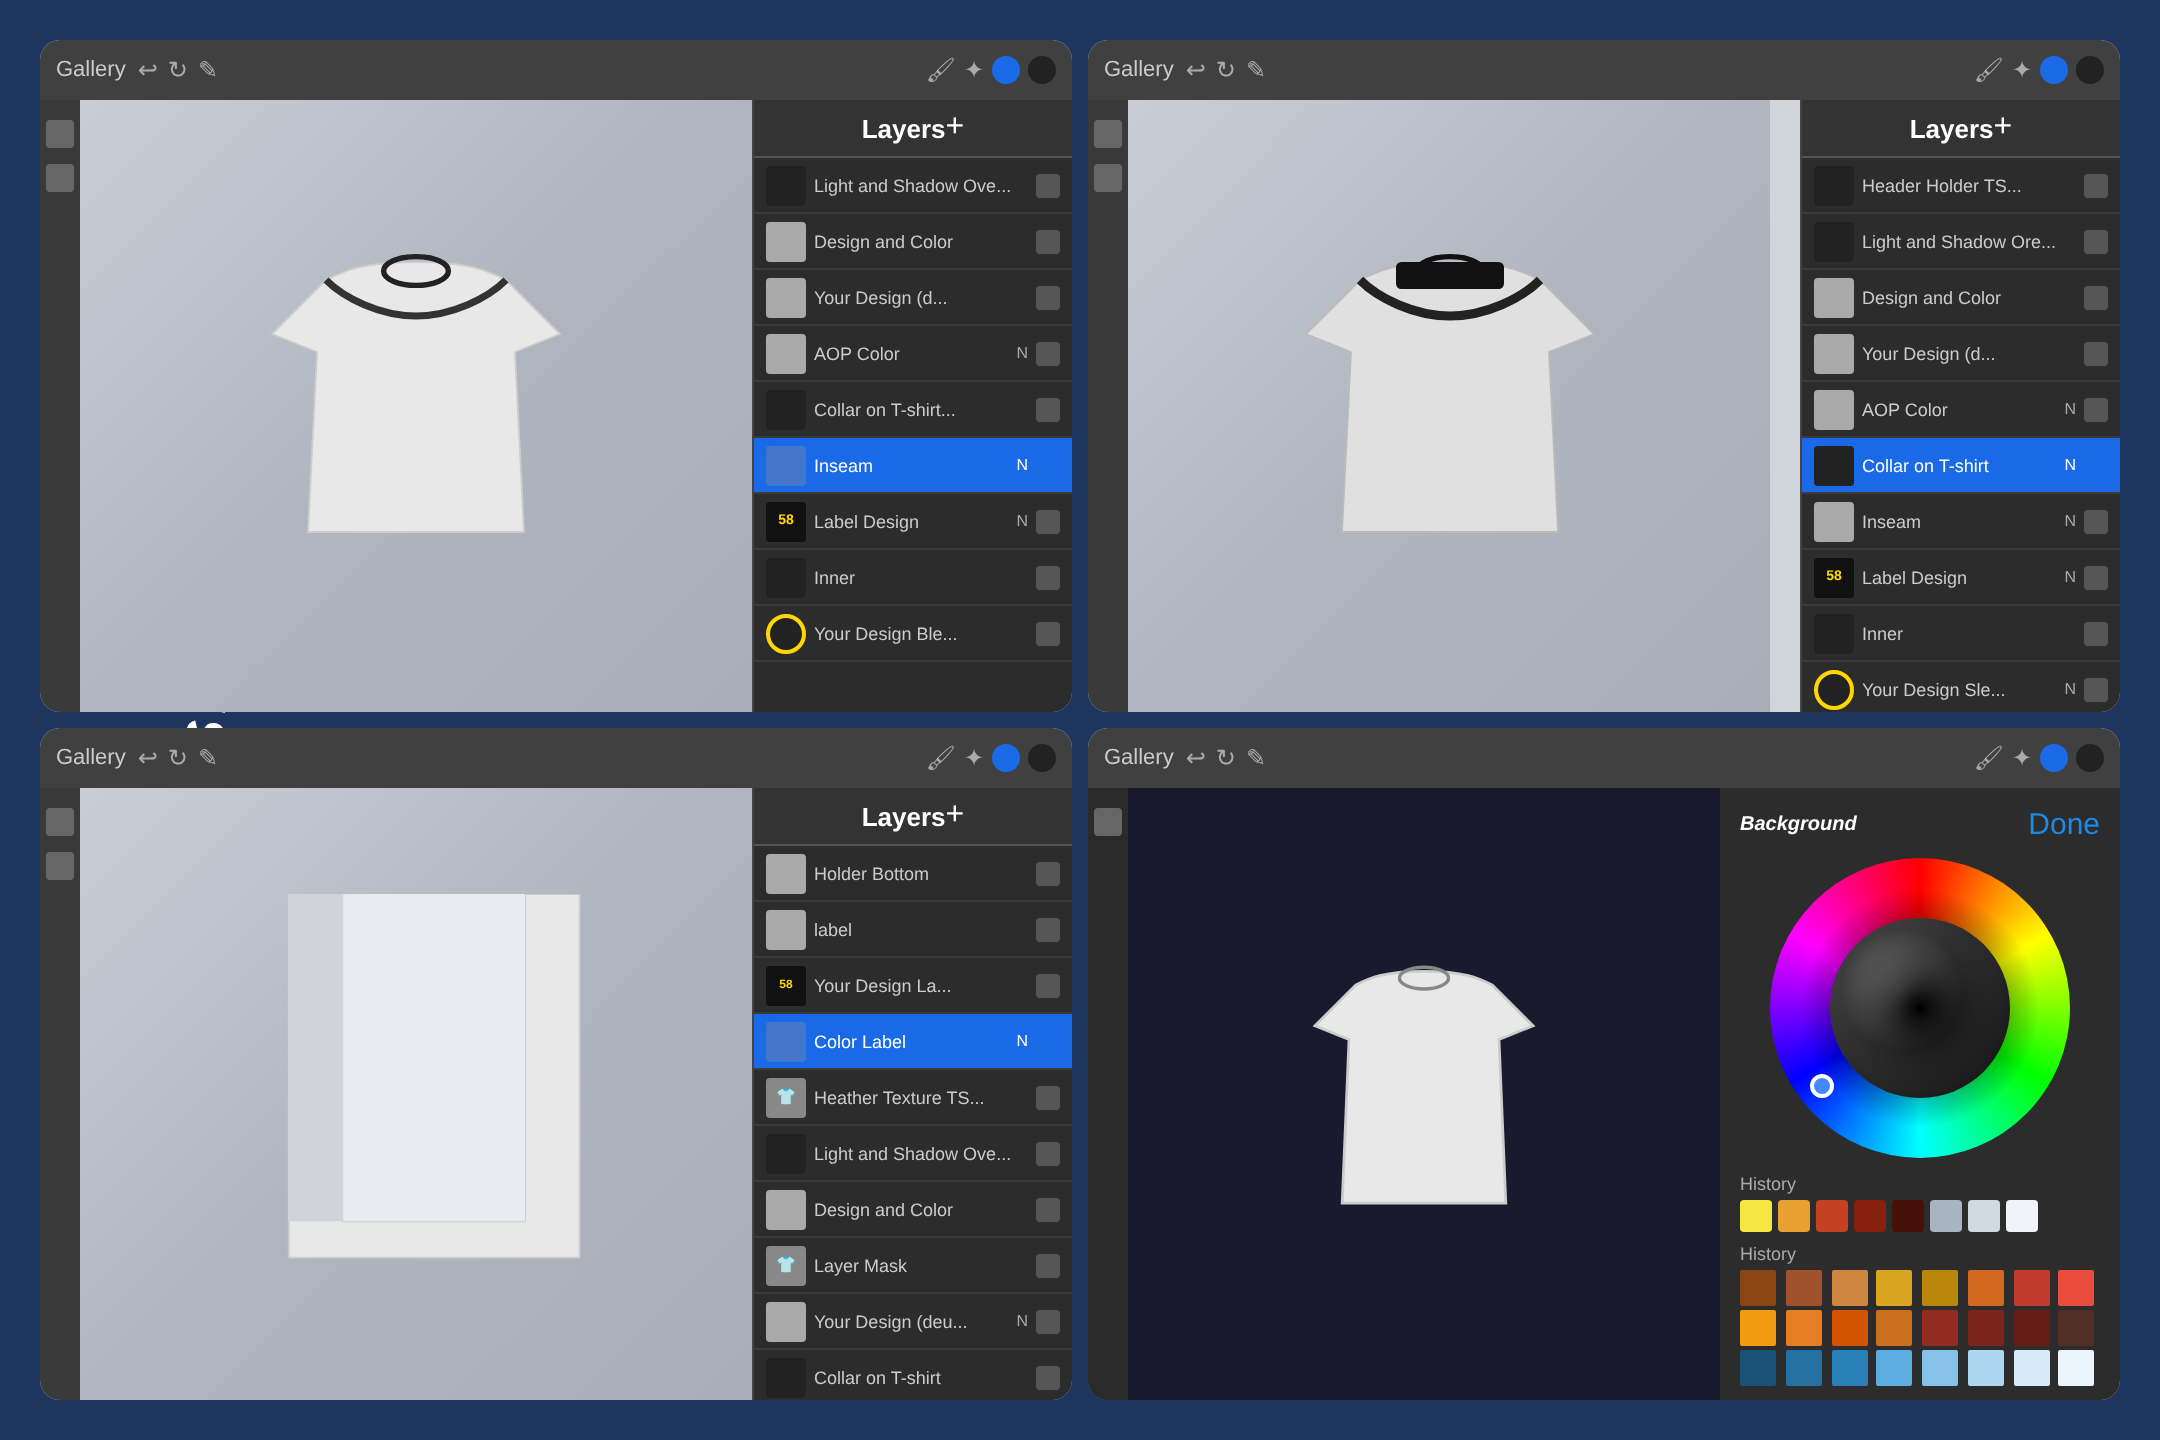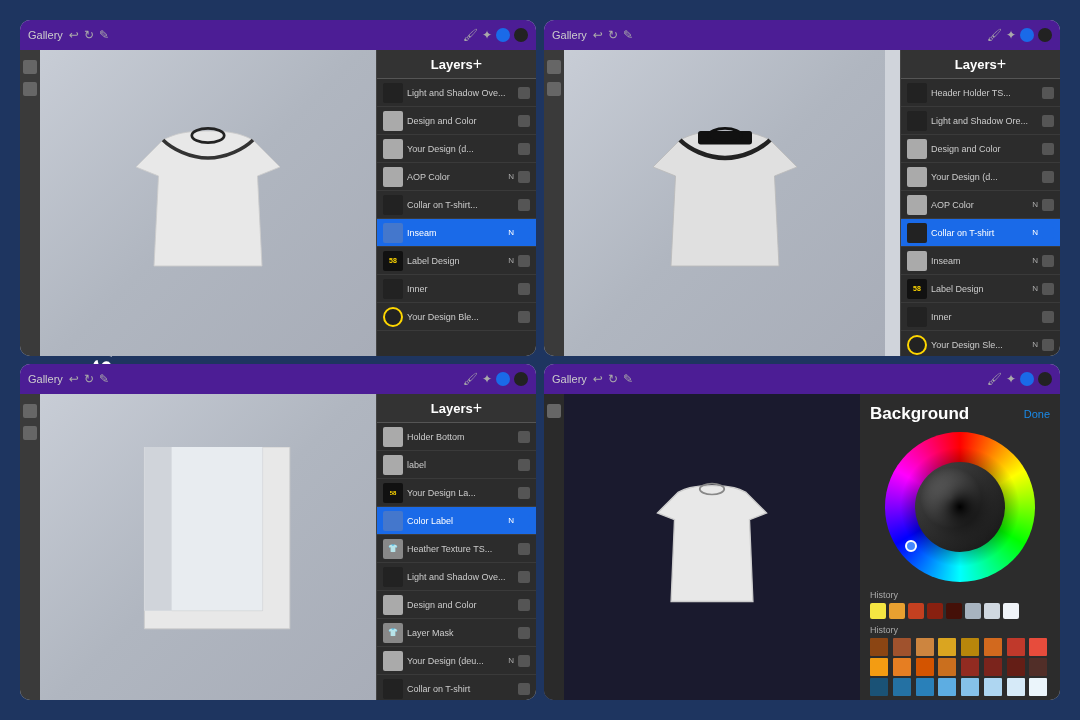--- a/index.html
+++ b/index.html
@@ -48,21 +48,21 @@
     .panel {
       flex: 1;
       background: #d0d4db;
       border-radius: 10px;
       overflow: hidden;
       position: relative;
     }
 
     
     .panel-toolbar {
-      background: #4c1d95;
+      background: #404040;
       height: 30px;
       display: flex;
       align-items: center;
       padding: 0 8px;
       gap: 6px;
       font-size: 11px;
       color: #ccc;
     }
 
     .toolbar-gallery {
@@ -216,27 +216,28 @@
 
     .cp-header {
       display: flex;
       justify-content: space-between;
       align-items: center;
       margin-bottom: 8px;
     }
 
     .cp-title {
       color: #fff;
-      font-size: 17px;
+      font-size: 10px;
       font-weight: 600;
+      font-style: italic;
     }
 
     .cp-done {
       color: #1a8ae8;
-      font-size: 11px;
+      font-size: 15px;
       cursor: pointer;
     }
 
     .color-wheel-container {
       width: 150px;
       height: 150px;
       margin: 0 auto 8px;
       position: relative;
     }
 

